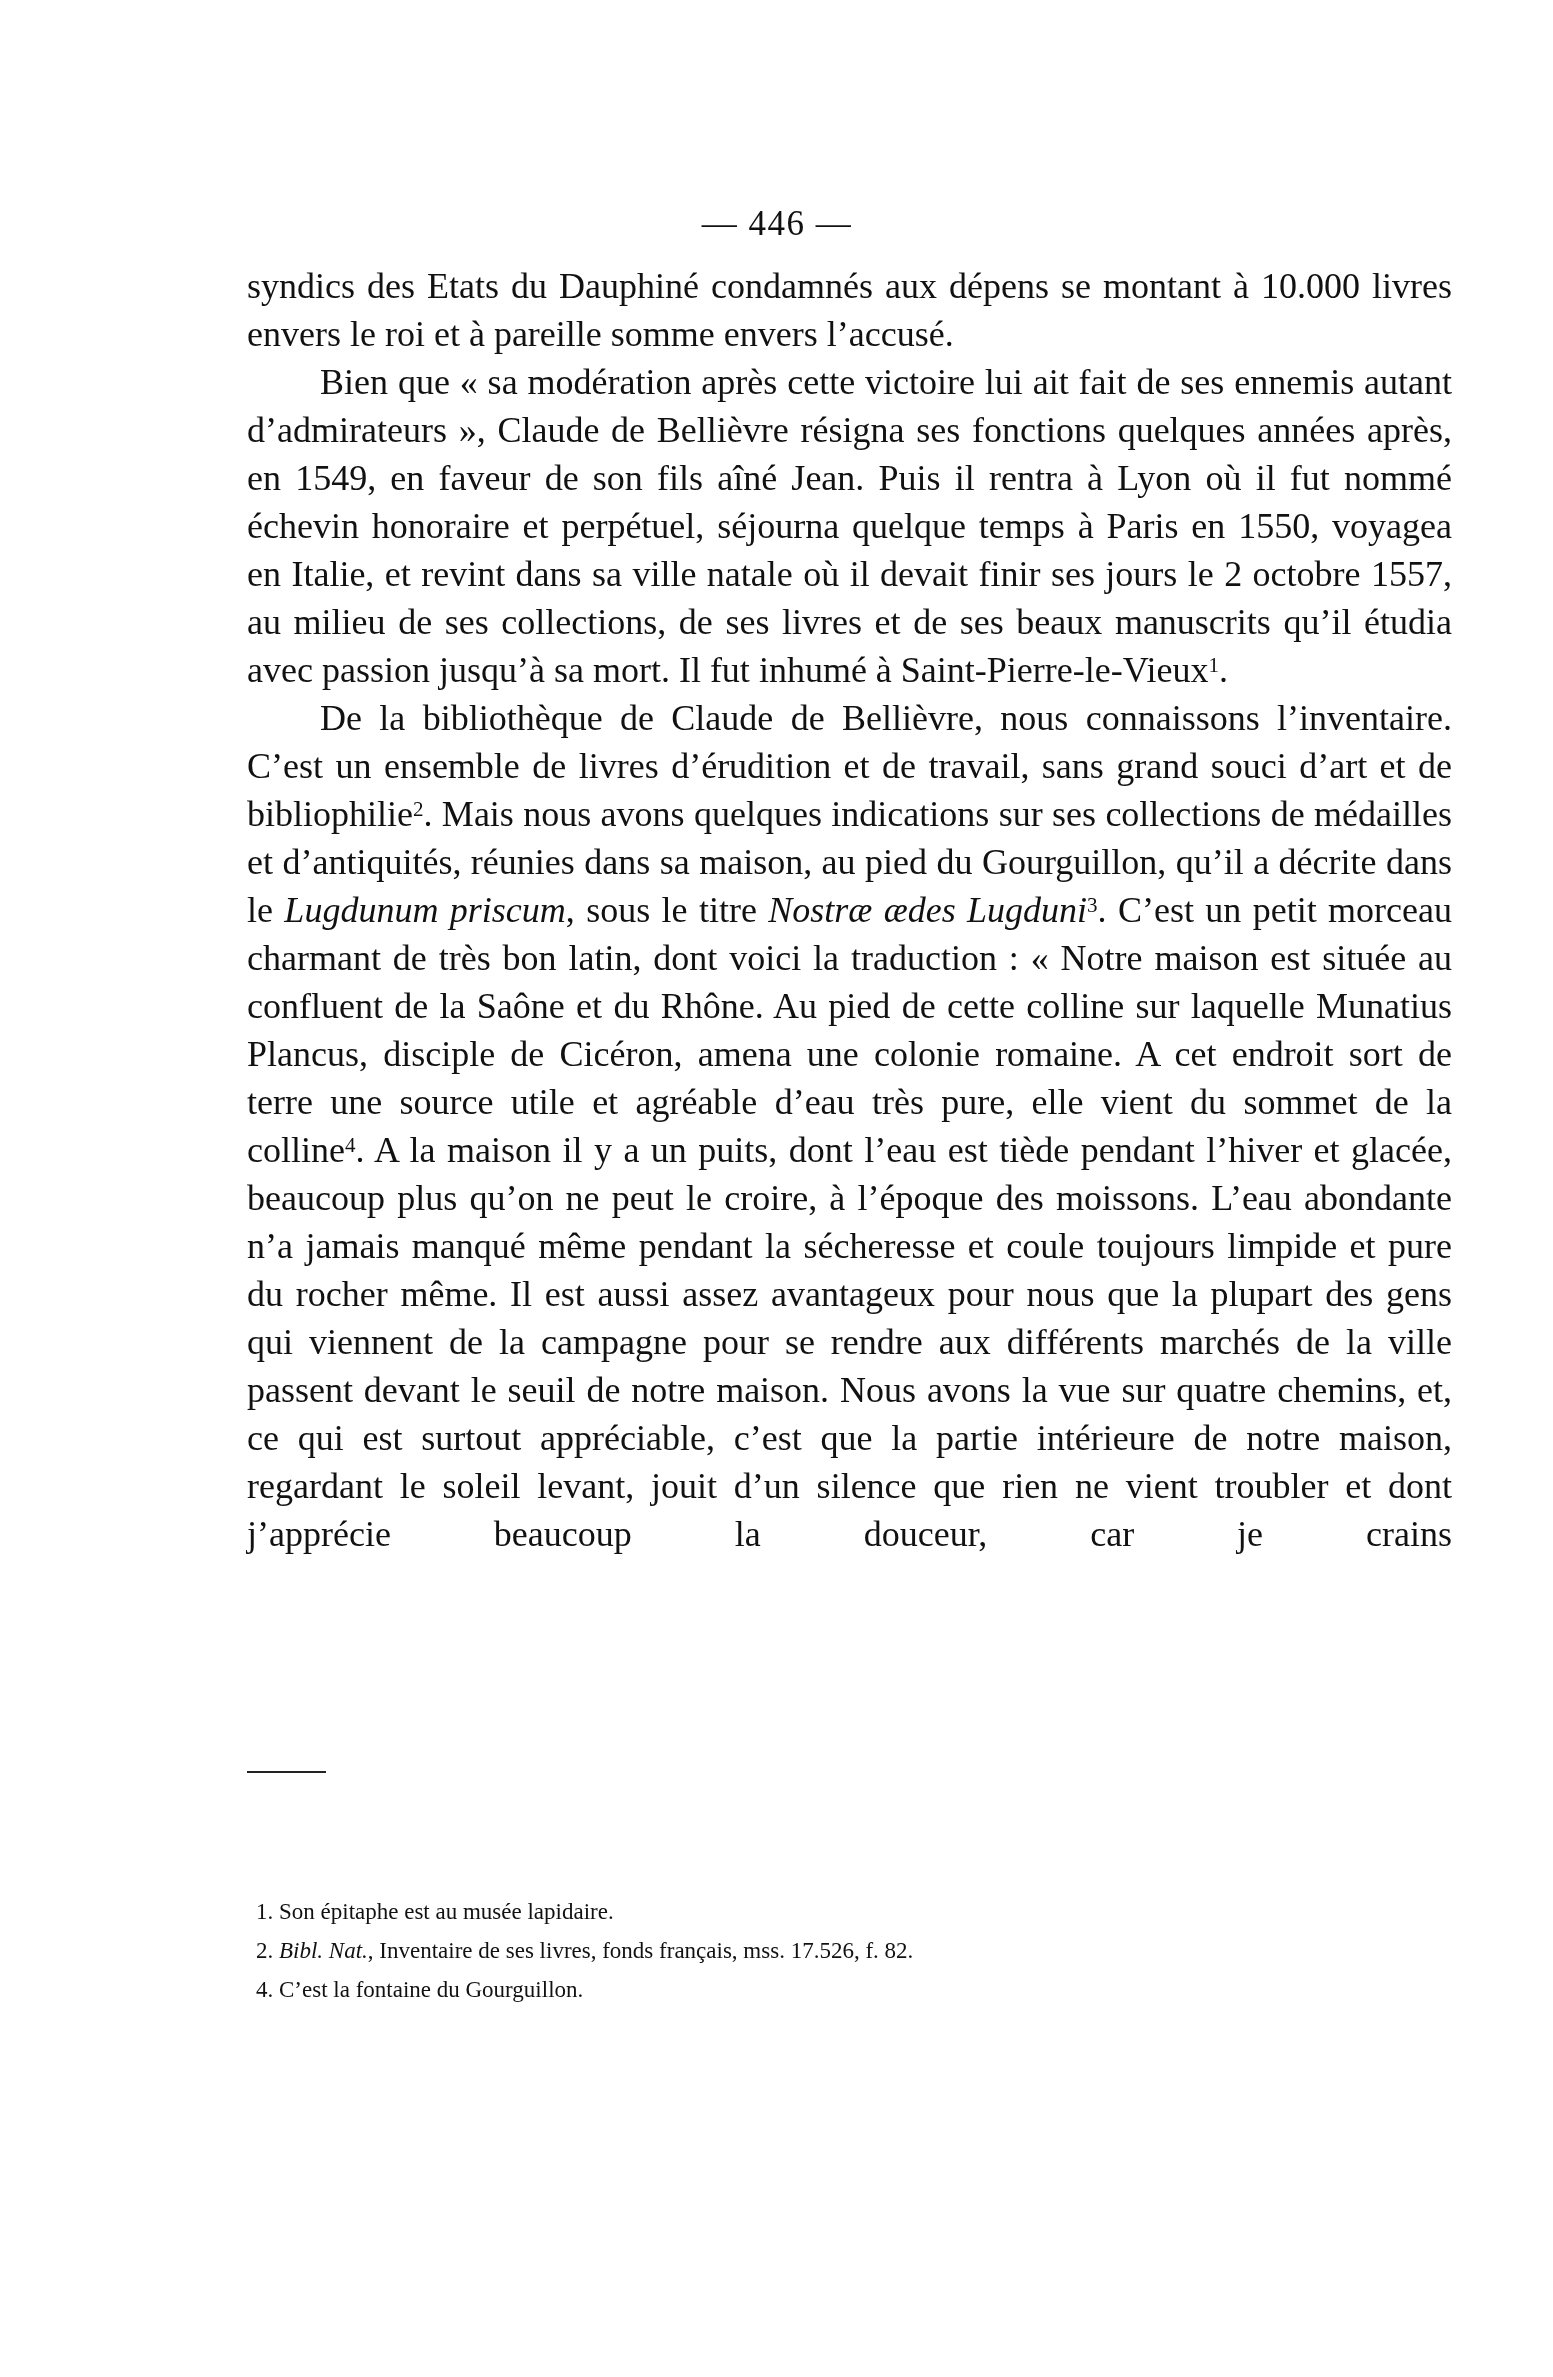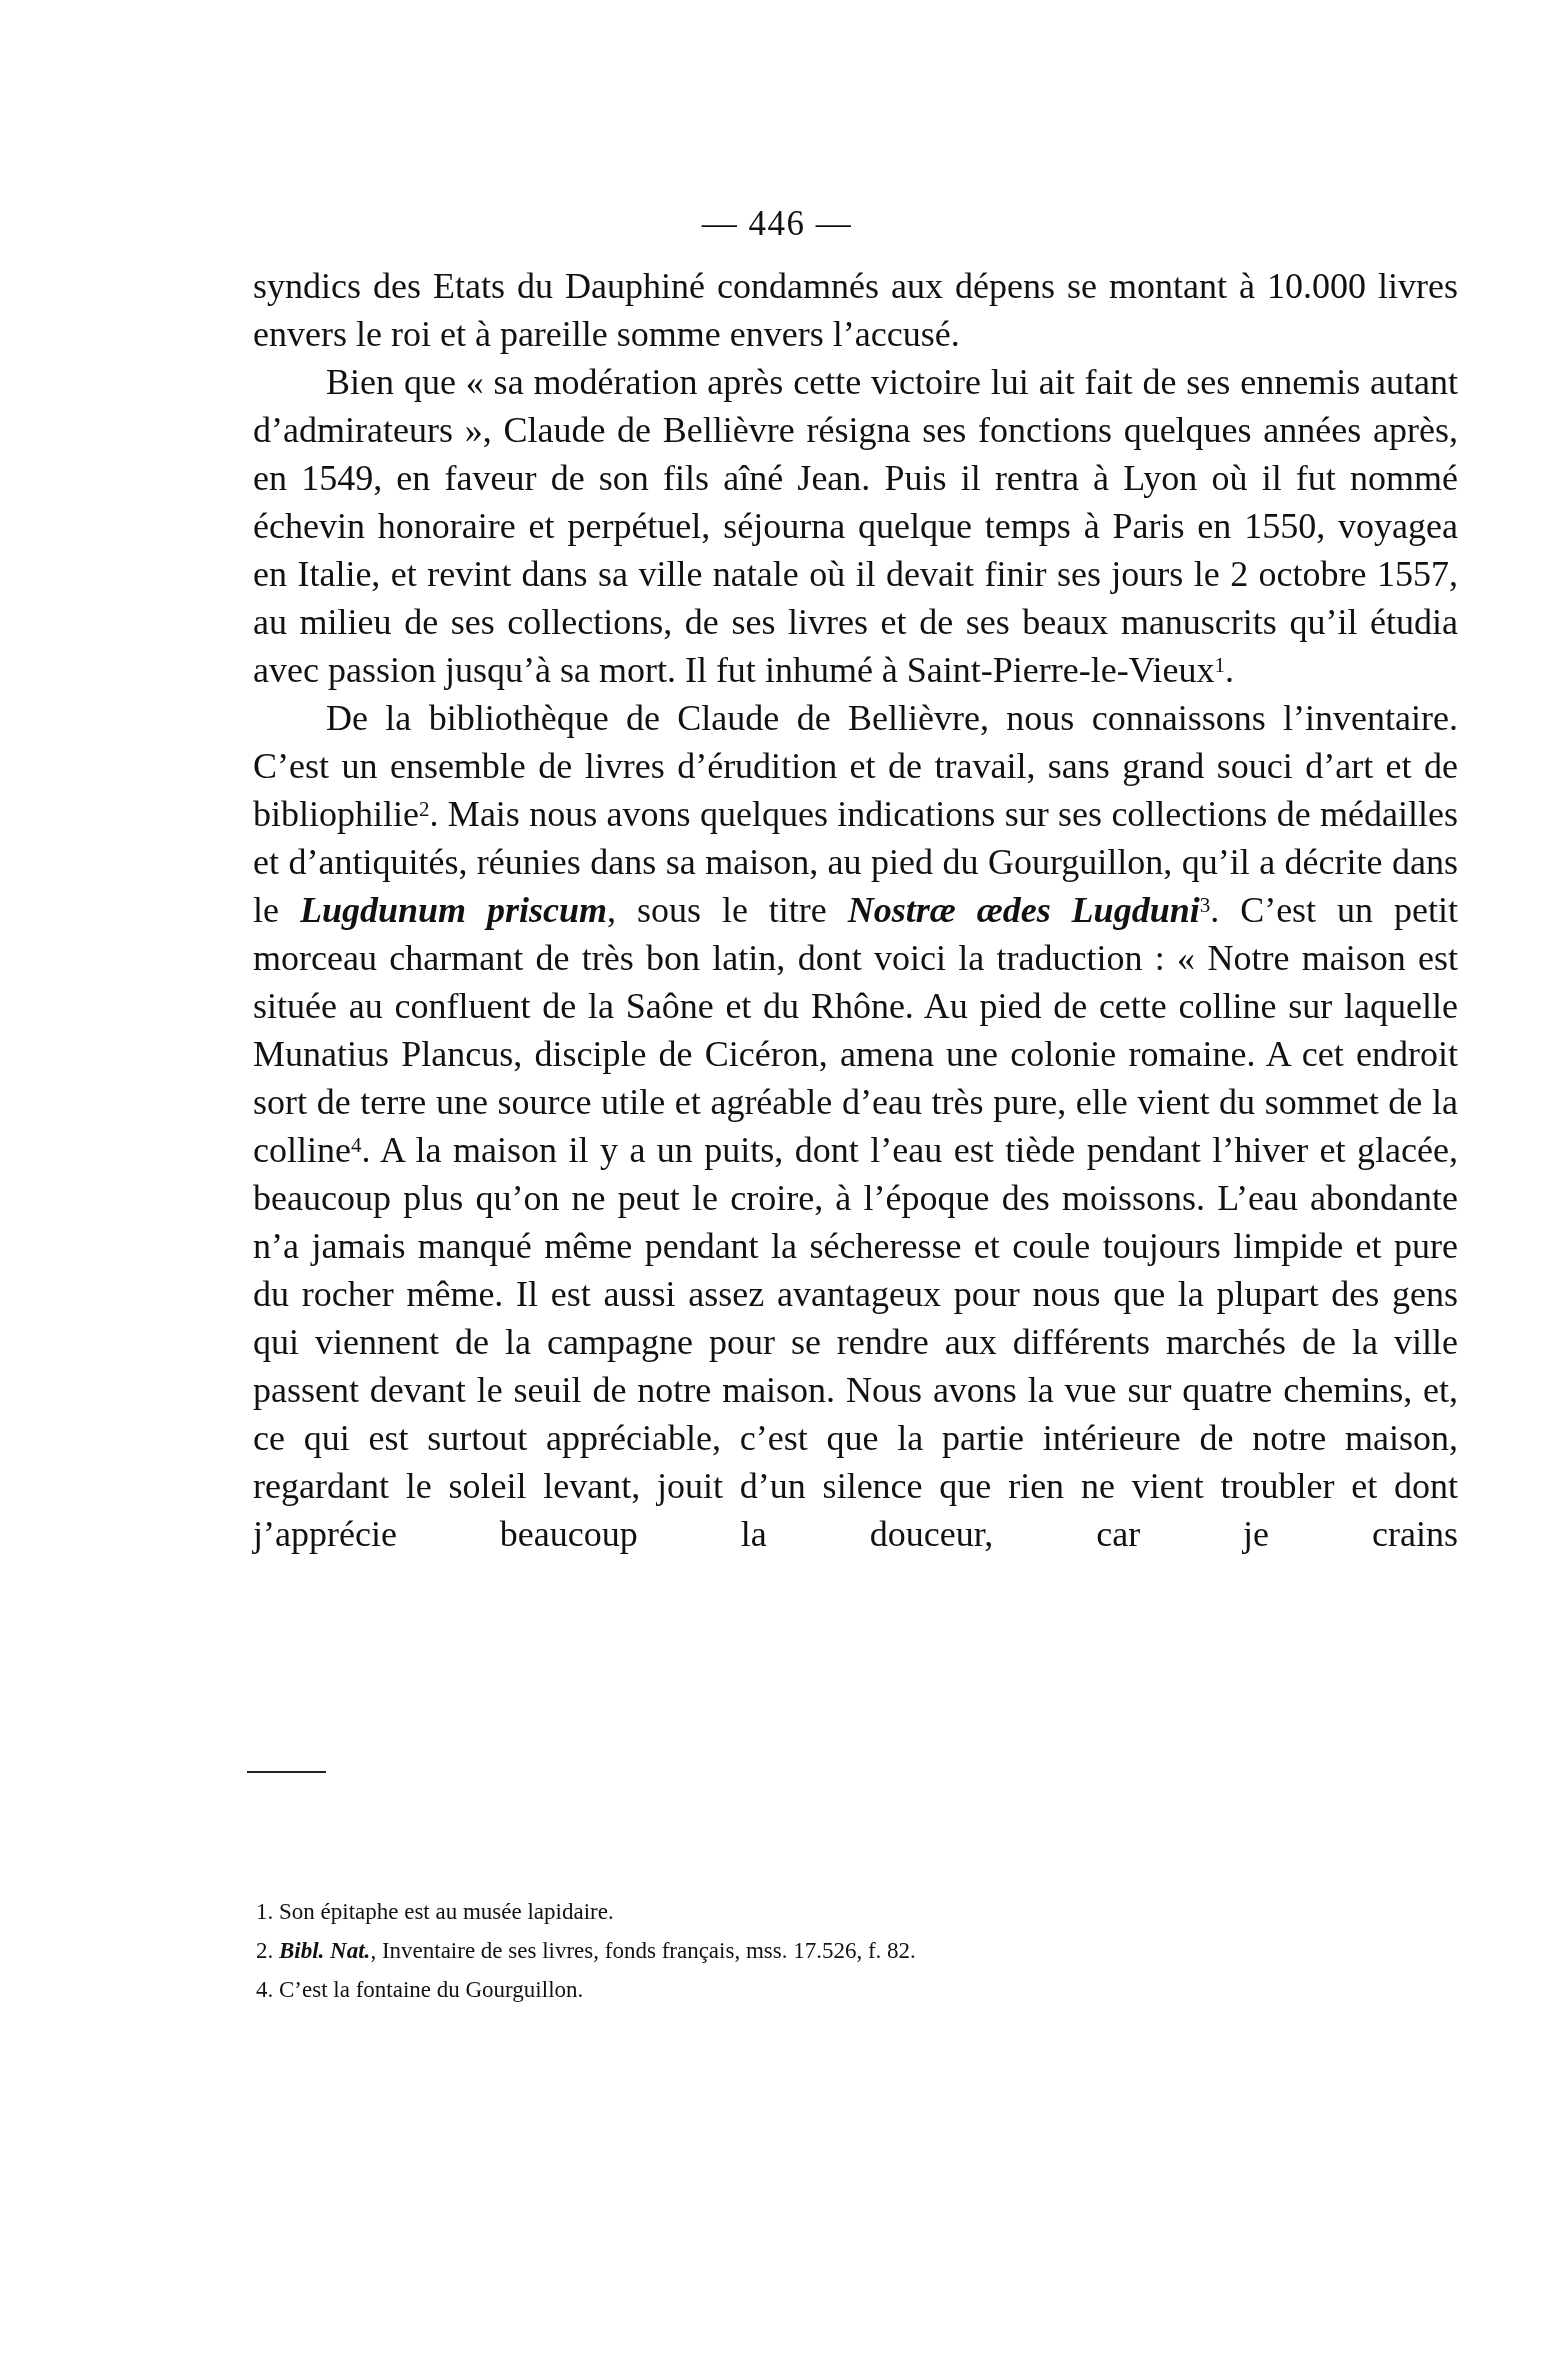--- a/index.html
+++ b/index.html
@@ -1,30 +1,30 @@
 <!DOCTYPE html>
 <html style="font-size:12px"><head>
 <meta charset="utf-8">
 <style>
   html, body { margin: 0; padding: 0; background: #ffffff; }
   body { width: 1554px; height: 2377px; position: relative; overflow: hidden;
          font-family: "Liberation Serif", "DejaVu Serif", serif; color: #111; }
   .page-number { position: absolute; top: 204px; left: 0; width: 1554px; text-align: center;
                  font-size: 35px; letter-spacing: 1.5px; }
-  .body-text { position: absolute; left: 253px; top: 262px; width: 1205px;
+  .body-text { position: absolute; left: 247px; top: 262px; width: 1205px;
                font-size: 36px; line-height: 48px; text-align: justify; }
   .body-text p { margin: 0; }
   .body-text p.indent { text-indent: 73px; }
   .body-text p.last-line { text-align-last: justify; }
   sup { font-size: 21px; line-height: 0; vertical-align: 10.5px; }
   .rule { position: absolute; left: 247px; top: 1771px; width: 79px; height: 2.2px; background: #222; }
   .footnotes { position: absolute; left: 256px; top: 1892px; width: 973px;
                font-size: 23px; line-height: 39px; }
   .footnotes div { margin: 0; }
-  i { font-style: italic; font-weight: bold; }
+  i { font-style: italic; }
 </style>
 </head>
 <body>
 
 <div class="page-number">— 446 —</div>
 
 <div class="body-text">
   <p>syndics des Etats du Dauphiné condamnés aux dépens se montant à 10.000 livres envers le roi et à pareille somme envers l’accusé.</p>
   <p class="indent">Bien que « sa modération après cette victoire lui ait fait de ses ennemis autant d’admirateurs », Claude de Bellièvre résigna ses fonctions quelques années après, en 1549, en faveur de son fils aîné Jean. Puis il rentra à Lyon où il fut nommé échevin honoraire et perpétuel, séjourna quelque temps à Paris en 1550, voyagea en Italie, et revint dans sa ville natale où il devait finir ses jours le 2 octobre 1557, au milieu de ses collections, de ses livres et de ses beaux manuscrits qu’il étudia avec passion jusqu’à sa mort. Il fut inhumé à Saint-Pierre-le-Vieux<sup>1</sup>.</p>
   <p class="indent last-line">De la bibliothèque de Claude de Bellièvre, nous connaissons l’inventaire. C’est un ensemble de livres d’érudition et de travail, sans grand souci d’art et de bibliophilie<sup>2</sup>. Mais nous avons quelques indications sur ses collections de médailles et d’antiquités, réunies dans sa maison, au pied du Gourguillon, qu’il a décrite dans le <i>Lugdunum priscum</i>, sous le titre <i>Nostræ ædes Lugduni</i><sup>3</sup>. C’est un petit morceau charmant de très bon latin, dont voici la traduction : « Notre maison est située au confluent de la Saône et du Rhône. Au pied de cette colline sur laquelle Munatius Plancus, disciple de Cicéron, amena une colonie romaine. A cet endroit sort de terre une source utile et agréable d’eau très pure, elle vient du sommet de la colline<sup>4</sup>. A la maison il y a un puits, dont l’eau est tiède pendant l’hiver et glacée, beaucoup plus qu’on ne peut le croire, à l’époque des moissons. L’eau abondante n’a jamais manqué même pendant la sécheresse et coule toujours limpide et pure du rocher même. Il est aussi assez avantageux pour nous que la plupart des gens qui viennent de la campagne pour se rendre aux différents marchés de la ville passent devant le seuil de notre maison. Nous avons la vue sur quatre chemins, et, ce qui est surtout appréciable, c’est que la partie intérieure de notre maison, regardant le soleil levant, jouit d’un silence que rien ne vient troubler et dont j’apprécie beaucoup la douceur, car je crains</p>

